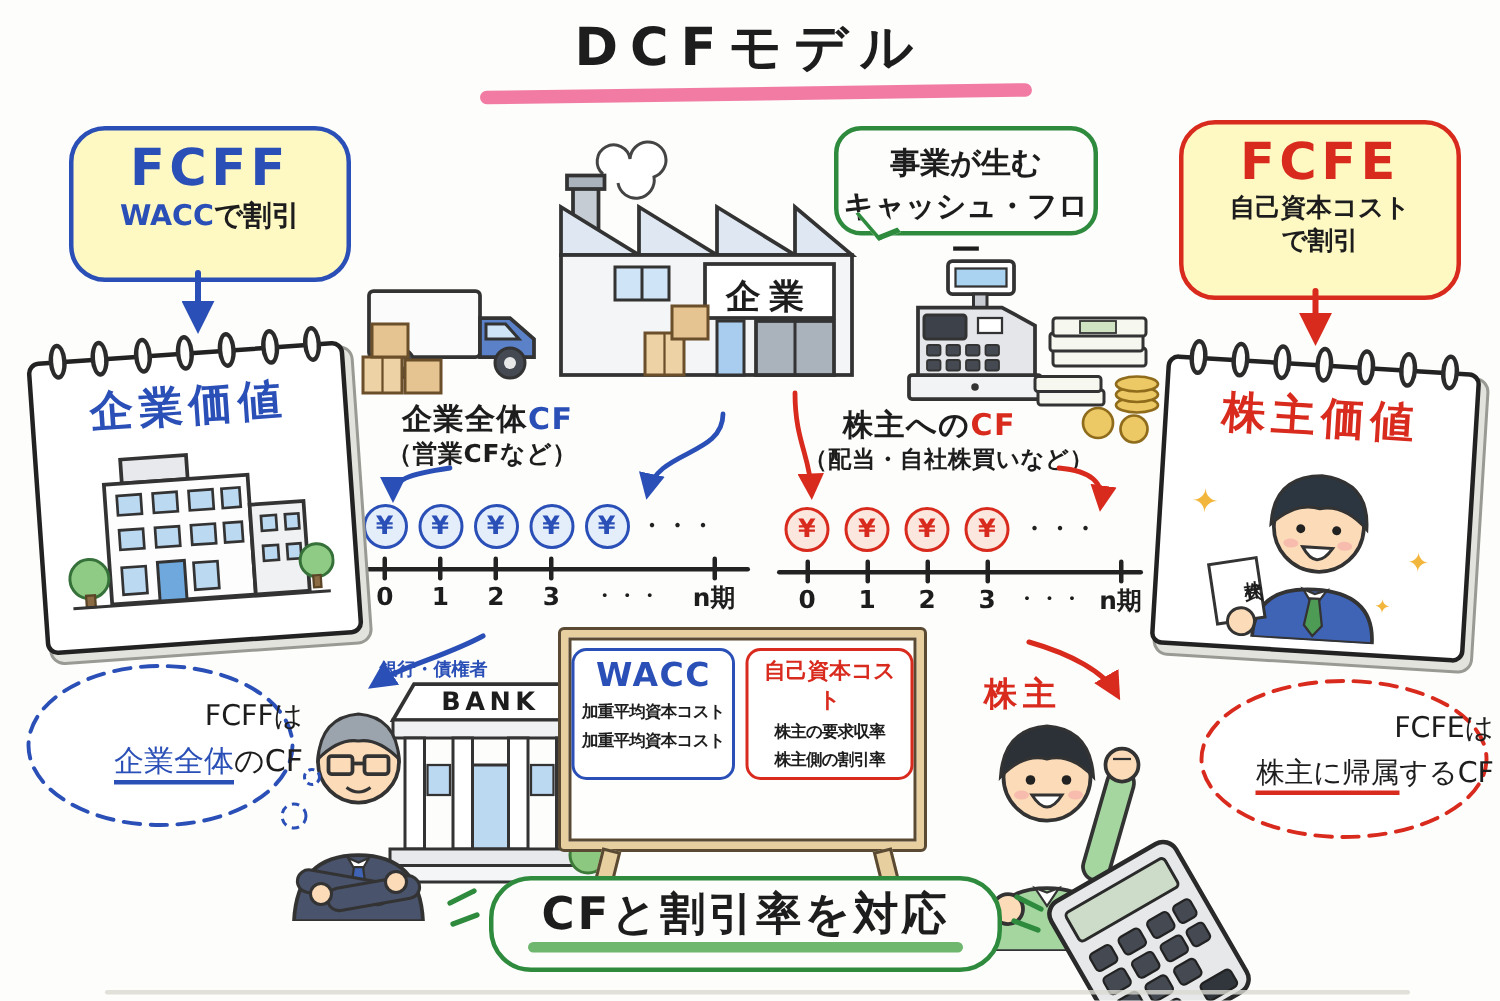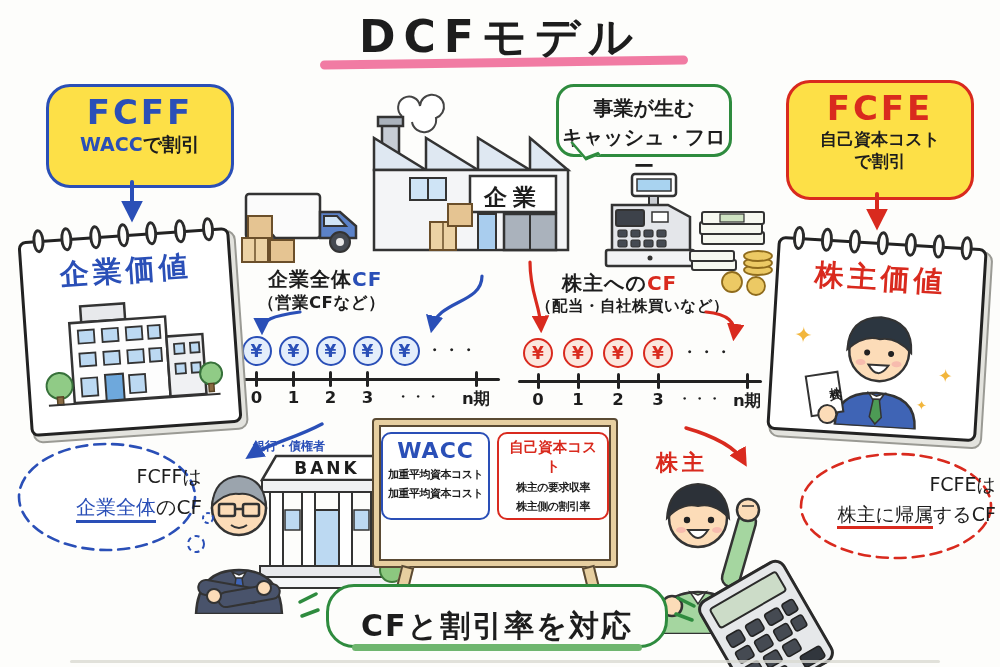--- a/index.html
+++ b/index.html
@@ -6,26 +6,26 @@
   body{width:1000px;height:667px;overflow:hidden;background:#fdfdfb;
        font-family:"DejaVu Sans","Liberation Sans",sans-serif;color:#1d1d1d;}
   .canvas{position:relative;width:1000px;height:667px;}
   .abs{position:absolute;}
   .blue{color:#2a4fb7;}
   .red{color:#d92a1e;}
   .green{color:#2e8b3e;}
   .center{text-align:center;}
 
   
-  .title{left:0;top:8px;width:1000px;text-align:center;font-size:44px;font-weight:bold;letter-spacing:8px;}
+  .title{left:0;top:8px;width:1000px;text-align:center;font-size:35px;font-weight:bold;letter-spacing:8px;}
   .title-underline{left:320px;top:58px;width:368px;height:9px;background:#ee6493;border-radius:5px;
        transform:rotate(-0.8deg);opacity:.85;}
 
   
-  .callout{border-radius:24px;background:#fde047;text-align:center;}
+  .callout{border-radius:24px;background:#fef9c3;text-align:center;}
   .fcff-box{left:46px;top:84px;width:182px;height:92px;border:3.5px solid #2a4fb7;padding-top:6px;}
   .fcfe-box{left:786px;top:80px;width:182px;height:108px;border:3.5px solid #d92a1e;padding-top:6px;}
   .callout .big{font-size:34px;font-weight:bold;letter-spacing:3px;line-height:1.15;}
   .callout .sub{font-size:19px;font-weight:bold;line-height:1.3;}
   .fcfe-box .sub{font-size:17px;}
 
   
   .bubble{left:556px;top:84px;width:170px;height:60px;border:3px solid #2e8b3e;border-radius:18px;
        background:#fdfdfb;text-align:center;padding-top:7px;font-size:20px;font-weight:bold;line-height:1.45;}
   .bubble-tail{left:576px;top:139px;width:16px;height:16px;background:#fdfdfb;
@@ -76,21 +76,21 @@
   .board-box{border-radius:10px;padding:4px 5px;background:#fff;}
   .board-box.b-blue{border:2.5px solid #2a4fb7;width:103px;}
   .board-box.b-red{border:2.5px solid #d92a1e;width:112px;}
   .board-box .h-blue{font-size:22px;font-weight:bold;color:#2a4fb7;letter-spacing:1px;}
   .board-box .h-red{font-size:14.5px;font-weight:bold;color:#d92a1e;}
   .board-box .small{font-size:11px;font-weight:bold;margin-top:4px;white-space:nowrap;letter-spacing:-.5px;}
   .board-leg{width:13px;height:28px;background:#e7cfa0;border:2.5px solid #5a4a33;box-sizing:border-box;}
 
   
   .banner{left:326px;top:584px;width:342px;height:64px;border:3.5px solid #2e8b3e;border-radius:28px;
-          background:#fdfdfb;text-align:center;padding-top:24px;box-sizing:border-box;}
+          background:#fdfdfb;text-align:center;padding-top:8px;box-sizing:border-box;}
   .banner-text{font-size:30px;font-weight:bold;letter-spacing:2px;line-height:1;}
   .banner-underline{width:290px;height:7px;background:#6fb66f;border-radius:4px;margin:3px auto 0;}
 
   .arrow-label{font-weight:bold;}
   .smudge{left:70px;top:660px;width:870px;height:3px;background:#d9d9d2;border-radius:2px;opacity:.8;}
   .overlay{pointer-events:none;}
   .sparkle{position:absolute;color:#f2b63c;font-weight:bold;}
 </style>
 </head>
 <body>

